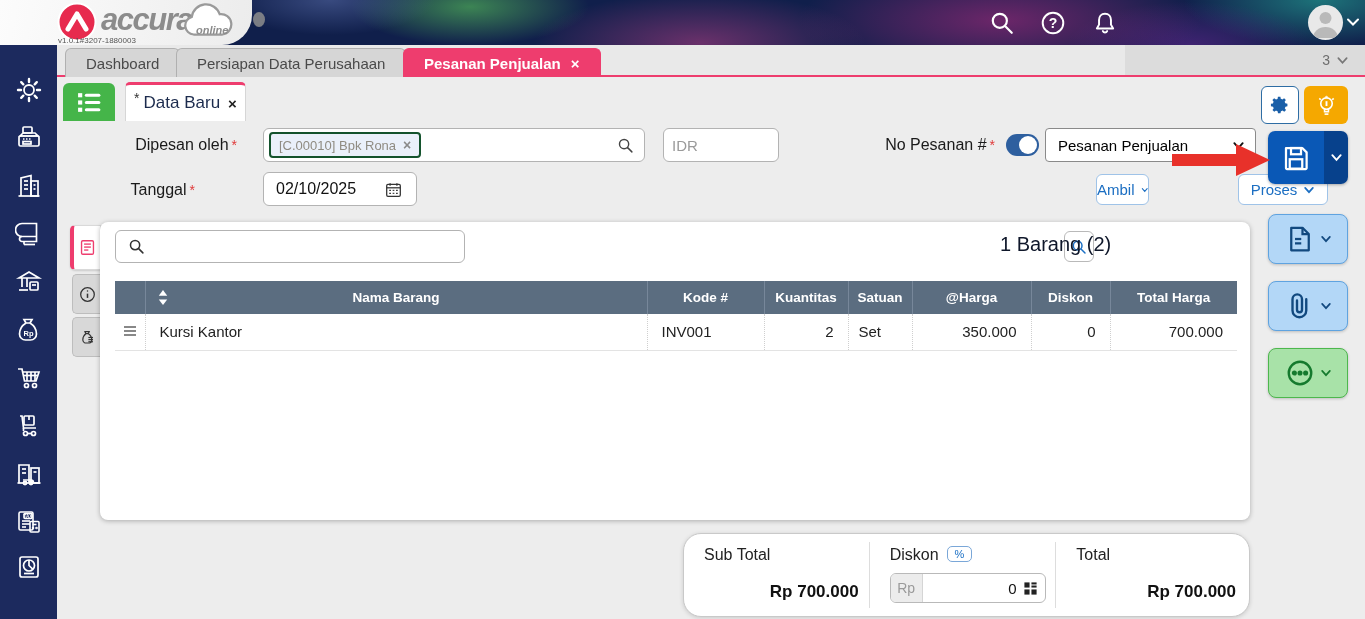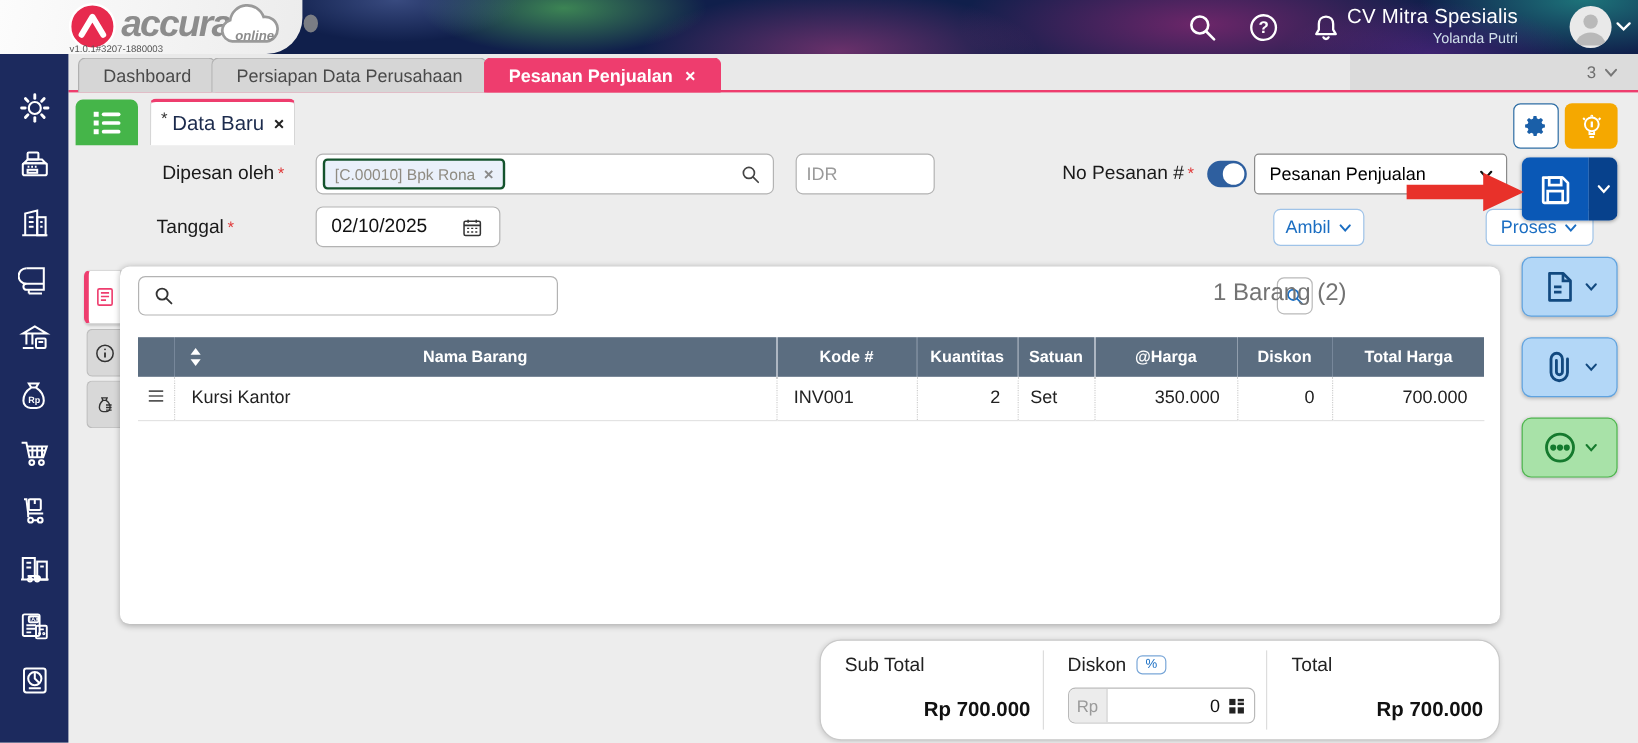--- a/index.html
+++ b/index.html
@@ -75,21 +75,21 @@
   #currency-input input { border:none; outline:none; width:100%; padding:0 8px; font-size:15px; color:#9a9a9a; background:transparent;
     font-family:"Liberation Sans", sans-serif; }
   #toggle { left:1006px; top:134px; width:33px; height:22px; background:#2e5f9f; border-radius:11px; cursor:pointer; }
   #toggle .knob { position:absolute; right:2px; top:2px; width:18px; height:18px; border-radius:50%; background:#fff; }
   #doctype-select { left:1045px; top:128px; width:211px; height:34px; background:#fff; border:1px solid #8a8a8a; border-radius:4px;
     display:flex; align-items:center; justify-content:space-between; padding:0 10px 0 12px; font-size:15px; color:#000; cursor:pointer; }
   #date-input { left:263px; top:172px; width:154px; height:34px; padding:0 14px 0 12px; justify-content:space-between; cursor:text; }
   #date-input .val { font-size:16px; color:#111; }
   .mini-dd-btn { position:absolute; top:174px; height:31px; background:#fff; border:1px solid #9fc3e8; border-radius:6px;
     display:flex; align-items:center; justify-content:center; gap:6px; color:#1b6ec2; font-size:15px; cursor:pointer; }
-  #ambil-btn { left:1061px; width:76px; }
+  #ambil-btn { left:1096px; width:53px; }
   #proses-btn { left:1238px; width:90px; }
 
   
   #save-btn { left:1268px; top:131px; width:80px; height:53px; border-radius:7px; overflow:hidden; display:flex; cursor:pointer;
     box-shadow:0 1px 3px rgba(0,0,0,.3); }
   #save-btn .main { width:56px; background:#0a58b6; display:flex; align-items:center; justify-content:center; color:#fff; }
   #save-btn .caret { width:24px; background:#07418c; display:flex; align-items:center; justify-content:center; color:#fff; }
   .action-btn { position:absolute; left:1268px; width:80px; height:50px; border-radius:8px; display:flex; align-items:center;
     justify-content:center; gap:5px; cursor:pointer; box-shadow:0 1px 3px rgba(0,0,0,.2); }
   #print-btn  { top:214px; background:#b3d7f7; border:1.5px solid #5fa3e0; color:#12497f; }
@@ -108,21 +108,21 @@
 
   
   #items-card { left:100px; top:222px; width:1150px; height:298px; background:#fff; border-radius:8px;
     box-shadow:0 1px 5px rgba(0,0,0,.28); }
   #item-search { left:115px; top:230px; width:350px; height:33px; padding:0 10px 0 12px; justify-content:space-between; }
   #item-search input { border:none; outline:none; flex:1; font-size:15px; color:#333; background:transparent;
     font-family:"Liberation Sans", sans-serif; }
   #item-search input::placeholder { color:#9c9c9c; }
   #table-search-btn { left:1064px; top:231px; width:30px; height:31px; background:#fff; border:1px solid #b9b9b9; border-radius:6px;
     display:flex; align-items:center; justify-content:center; color:#1a6fc4; cursor:pointer; }
-  #item-count { left:948px; top:233px; width:237px; text-align:center; font-size:20px; color:#737373; }
+  #item-count { left:1000px; top:233px; width:237px; text-align:left; font-size:20px; color:#0f172a; }
 
   #item-table { left:115px; top:281px; width:1122px; border-collapse:collapse; table-layout:fixed; }
   #item-table th { background:#5b6d80; color:#fff; font-size:13.5px; font-weight:600; height:33px; border-left:1px solid #77879a; position:relative; }
   #item-table th:first-child { border-left:none; }
   #item-table td { height:36px; font-size:15px; color:#222; border-bottom:1px solid #e3e3e3; border-left:1px dotted #cfcfcf; background:#fff; }
   #item-table td:first-child { border-left:none; }
   .col-drag{width:30px;} .col-nama{width:502px;} .col-kode{width:117px;} .col-qty{width:84px;}
   .col-sat{width:64px;} .col-harga{width:119px;} .col-disk{width:79px;} .col-total{width:127px;}
   .ta-r{text-align:right; padding-right:14px;} .ta-l{text-align:left; padding-left:14px;} .ta-c{text-align:center;}
   #sort-icon { position:absolute; left:12px; top:9px; }
@@ -177,24 +177,20 @@
     <svg viewBox="0 0 24 24" width="26" height="26">
         <circle cx="12" cy="12" r="9.5" fill="none" stroke="currentColor" stroke-width="1.8"></circle>
         <text x="12" y="16.5" text-anchor="middle" font-size="13" font-weight="bold" fill="currentColor" font-family="Liberation Sans, sans-serif">?</text>
       </svg>
   </div>
   <div class="abs hdr-icon" style="right:247px;">
     <svg viewBox="0 0 24 24" width="26" height="26">
         <path d="M12 3.5 c-3.6 0 -5.5 2.8 -5.5 5.8 V13.5 L4.5 17 h15 L17.5 13.5 V9.3 c0-3-1.9-5.8-5.5-5.8 z" fill="none" stroke="currentColor" stroke-width="1.8" stroke-linejoin="round"></path>
         <path d="M10 19.5 a2.2 2.2 0 0 0 4 0" fill="none" stroke="currentColor" stroke-width="1.8" stroke-linecap="round"></path>
       </svg>
-  </div>
-  <div id="company-block" class="abs">
-    <div id="company-name">CV Mitra Spesialis</div>
-    <div id="user-name">Yolanda Putri</div>
   </div>
   <div id="avatar" class="abs">
     <svg viewBox="0 0 35 35" width="35" height="35">
         <circle cx="17.5" cy="13" r="6" fill="#b9b9b9"></circle>
         <path d="M5 33 a12.5 11 0 0 1 25 0 z" fill="#b9b9b9"></path>
       </svg>
   </div>
   <div id="avatar-chevron" class="abs">
     <svg viewBox="0 0 16 16" width="16" height="16">
         <polyline points="3,5.5 8,10.5 13,5.5" fill="none" stroke="currentColor" stroke-width="2" stroke-linecap="round"></polyline>

